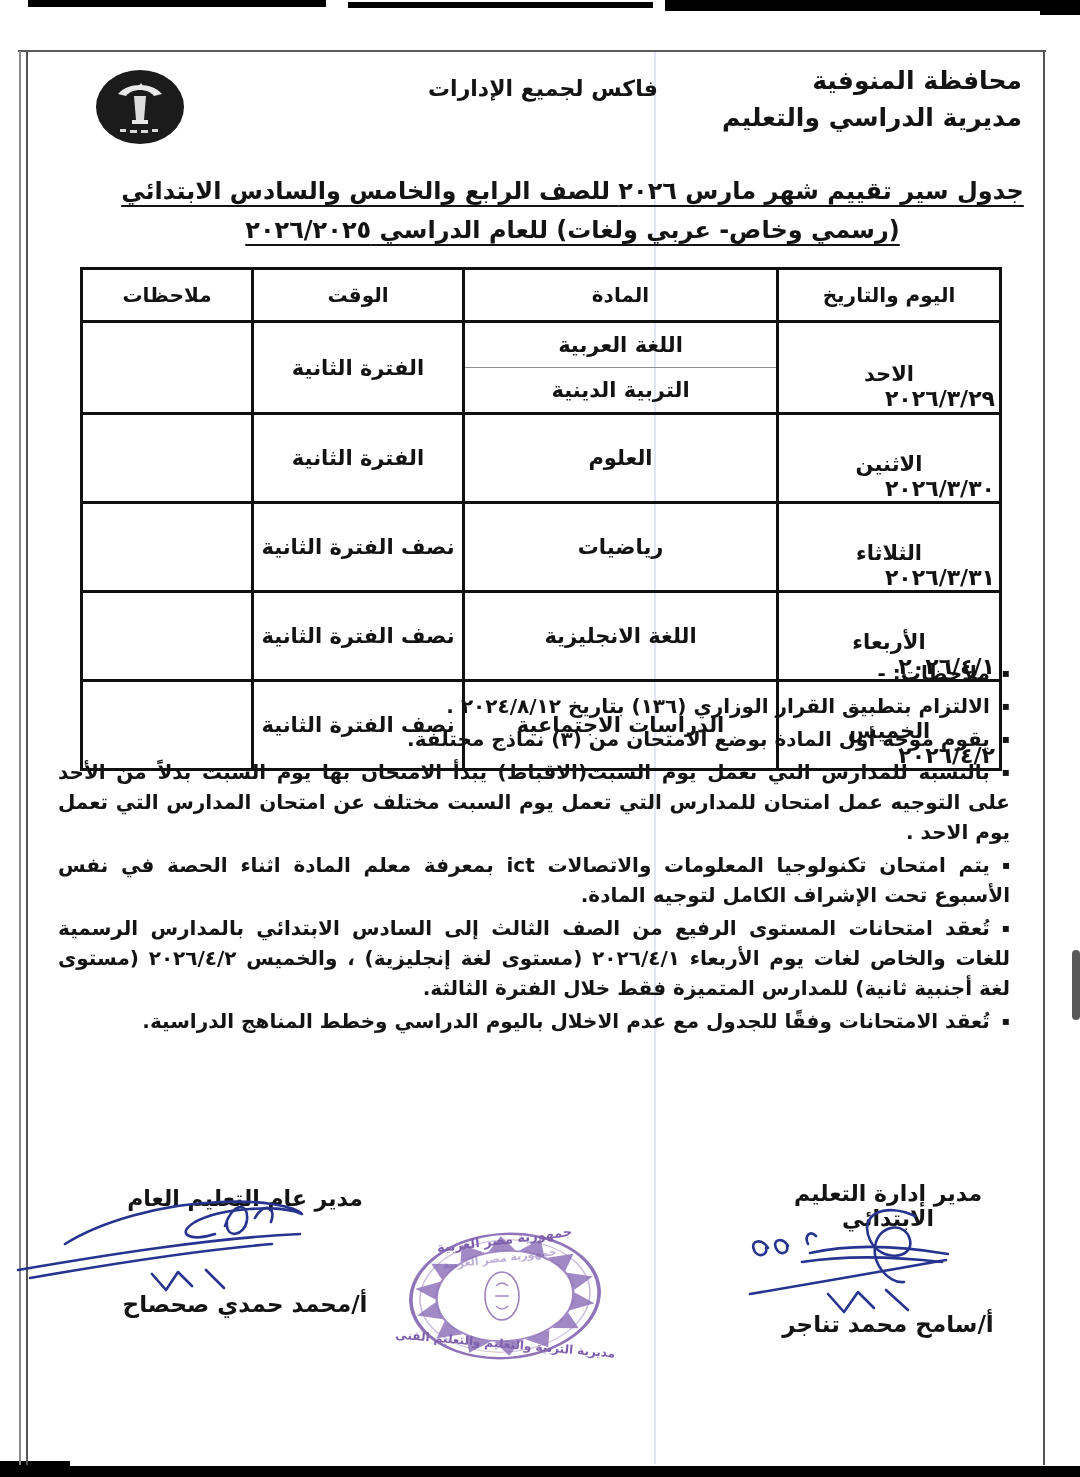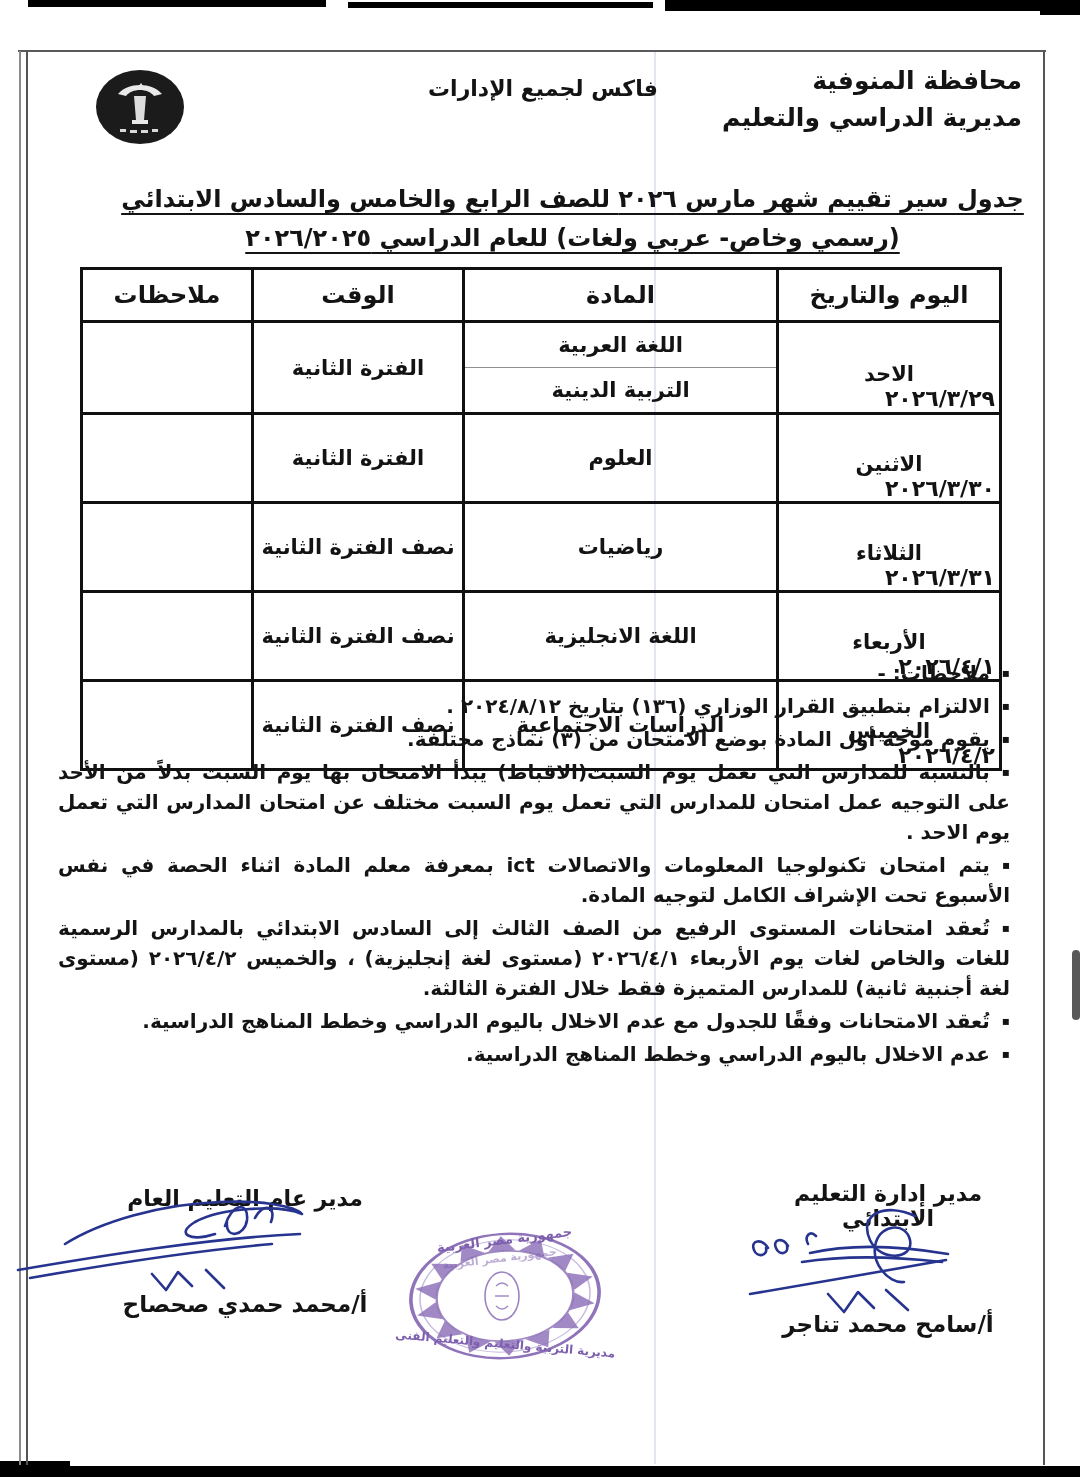--- a/index.html
+++ b/index.html
@@ -10,28 +10,28 @@
   
   .frame-top{left:18px;top:50px;width:1028px;height:2px;background:#5a5a5a;}
   .frame-left1{left:19px;top:51px;width:2px;height:1414px;background:#8a8a8a;}
   .frame-left2{left:26px;top:51px;width:2px;height:1414px;background:#555;}
   .frame-right{left:1043px;top:51px;width:2px;height:1414px;background:#555;}
   .fold-line{left:654px;top:52px;width:2px;height:1412px;background:rgba(105,125,185,0.20);}
   
   .gov-header{right:58px;top:62px;direction:rtl;text-align:right;font-size:25px;line-height:37px;margin-left:40px;}
   .fax-note{left:428px;top:76px;direction:rtl;font-size:22px;}
   
-  .doc-title{left:115px;top:180px;width:915px;text-align:center;direction:rtl;font-size:24px;line-height:39px;}
+  .doc-title{left:115px;top:172px;width:915px;text-align:center;direction:rtl;font-size:24px;line-height:39px;}
   .u{text-decoration:underline;text-decoration-thickness:2px;text-underline-offset:6px;}
   
   .sched{position:absolute;left:80px;top:267px;border-collapse:collapse;table-layout:fixed;
          width:919px;direction:rtl;}
   .sched th,.sched td{border:3px solid #101010;text-align:center;vertical-align:middle;
          padding:0 4px;font-size:21px;font-weight:700;color:#131313;}
-  .sched th{height:50px;font-size:24px;}
+  .sched th{height:50px;font-size:20px;}
   .day{font-size:21px;line-height:26px;margin-top:36px;}
   .date{font-size:22px;letter-spacing:2px;line-height:24px;text-align:right;}
   .sub-top{border-bottom:1px solid #909090 !important;}
   .sub-bottom{border-top:1px solid #909090 !important;}
   
   .notes{left:58px;top:658px;width:952px;direction:rtl;text-align:justify;text-align-last:right;
          font-size:20px;line-height:30px;}
   .note{margin-bottom:3px;}
   .bullet{display:inline-block;font-size:12px;vertical-align:3px;margin-left:12px;}
   .nt{text-decoration-thickness:2px;text-underline-offset:5px;}
@@ -154,21 +154,20 @@
   <div class="abs notes">
     <div class="note">
       <span class="bullet">▪</span><span class="nt">ملاحظات: -</span>
     </div>
     <div class="note"><span class="bullet">▪</span><span>الالتزام بتطبيق القرار الوزاري (١٣٦) بتاريخ ٢٠٢٤/٨/١٢ .</span></div>
     <div class="note"><span class="bullet">▪</span><span>يقوم موجه أول المادة بوضع الامتحان من (٣) نماذج مختلفة.</span></div>
     <div class="note"><span class="bullet">▪</span><span>بالنسبة للمدارس التي تعمل يوم السبت(الاقباط) يبدأ الامتحان بها يوم السبت بدلاً من الأحد على التوجيه عمل امتحان للمدارس التي تعمل يوم السبت مختلف عن امتحان المدارس التي تعمل يوم الاحد .</span></div>
     <div class="note"><span class="bullet">▪</span><span>يتم امتحان تكنولوجيا المعلومات والاتصالات ict بمعرفة معلم المادة اثناء الحصة في نفس الأسبوع تحت الإشراف الكامل لتوجيه المادة.</span></div>
     <div class="note"><span class="bullet">▪</span><span>تُعقد امتحانات المستوى الرفيع من الصف الثالث إلى السادس الابتدائي بالمدارس الرسمية للغات والخاص لغات يوم الأربعاء ٢٠٢٦/٤/١ (مستوى لغة إنجليزية) ، والخميس ٢٠٢٦/٤/٢ (مستوى لغة أجنبية ثانية) للمدارس المتميزة فقط خلال الفترة الثالثة.</span></div>
     <div class="note"><span class="bullet">▪</span><span>تُعقد الامتحانات وفقًا للجدول مع عدم الاخلال باليوم الدراسي وخطط المناهج الدراسية.</span></div>
-    <div class="note"><span class="bullet">▪</span><span>عدم الاخلال باليوم الدراسي وخطط المناهج الدراسية.</span></div>
   </div>
 
   <div class="abs sig-block" style="left:758px;top:1181px;width:260px;">
     <div>مدير إدارة التعليم الابتدائي</div>
     <div class="sig-name">أ/سامح محمد تناجر</div>
   </div>
   <svg class="abs" style="left:690px;top:1198px;" width="330" height="125" viewBox="0 0 330 125">
     <path class="ink" d="M225,18 C195,4 168,16 180,42 C190,64 224,62 220,42 C216,24 192,26 186,44 C180,64 198,86 214,84"></path>
     <path class="ink" d="M120,55 C160,46 210,48 258,56 M112,64 C150,58 200,58 252,64"></path>
     <path class="ink" d="M78,50 c-6,-10 -18,-8 -14,2 c3,8 14,6 12,-2 M98,48 c-5,-9 -16,-7 -12,2 c3,8 13,6 11,-2 M118,46 c-4,-8 2,-14 8,-8"></path>

